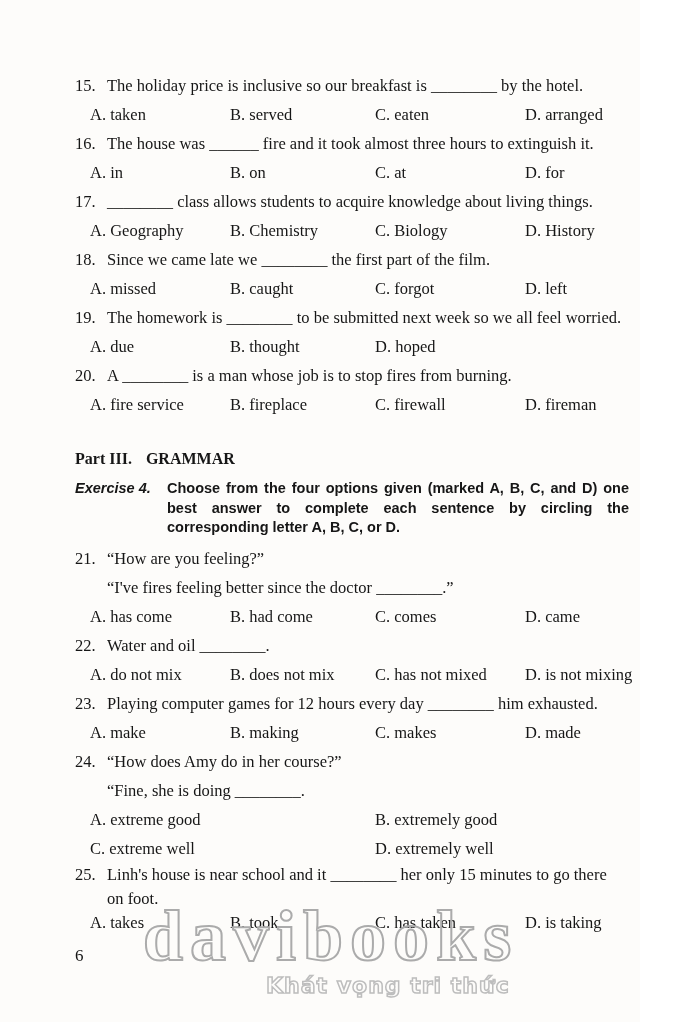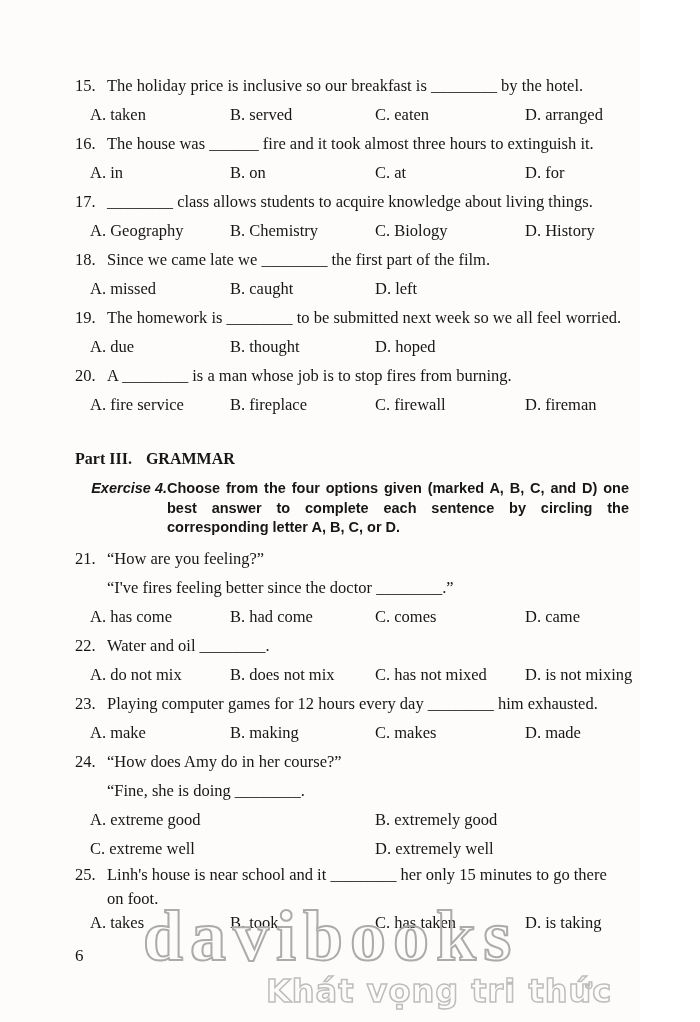--- a/index.html
+++ b/index.html
@@ -24,39 +24,39 @@
   .part-heading{
     margin-top:24px;line-height:32px;
     font-size:16px;font-weight:bold;white-space:nowrap;
   }
   .part-label{margin-right:14px;}
   .exercise{
     margin-top:4px;display:flex;
     font-family:"Liberation Sans", sans-serif;
     font-size:14.5px;font-weight:bold;line-height:19.5px;
   }
-  .ex-label{width:92px;flex:0 0 92px;font-style:italic;text-align:right;}
+  .ex-label{width:92px;flex:0 0 92px;font-style:italic;}
   .ex-text{width:462px;flex:0 0 462px;text-align:justify;}
   .q-21{margin-top:6px;}
   .q-25 .q-row,.q-25 .q-cont,.q-25 .opts{line-height:24px;}
   .page-number{
     position:absolute;left:75px;top:946px;
     font-family:"Liberation Serif", serif;font-size:17px;color:#161616;
   }
   .wm{position:absolute;color:transparent;user-select:none;}
   .wm-brand{
     left:143px;top:900px;
     font-family:"Liberation Serif", serif;font-weight:bold;
     font-size:72px;letter-spacing:7px;line-height:1;
     -webkit-text-stroke:2px #ababab;
   }
   .wm-slogan{
     left:266px;top:974px;
     font-family:"DejaVu Sans", sans-serif;font-weight:bold;
-    font-size:32px;letter-spacing:1px;line-height:1.1;
+    font-size:22px;letter-spacing:1px;line-height:1.1;
     -webkit-text-stroke:1.5px #bdbdbd;
   }
 </style>
 </head>
 <body>
 
 <div class="page">
 
   <div class="content">
 
@@ -100,20 +100,21 @@
     </div>
 
     <div class="q">
       <div class="q-row">
         <span class="q-num">18.</span>
         <span class="q-text">Since we came late we ________ the first part of the film.</span>
       </div>
       <div class="opts opts4">
         <span>A. missed</span>
         <span>B. caught</span>
+        <span>C. forgot</span>
         <span>D. left</span>
       </div>
     </div>
 
     <div class="q">
       <div class="q-row">
         <span class="q-num">19.</span>
         <span class="q-text">The homework is ________ to be submitted next week so we all feel worried.</span>
       </div>
       <div class="opts opts4">

